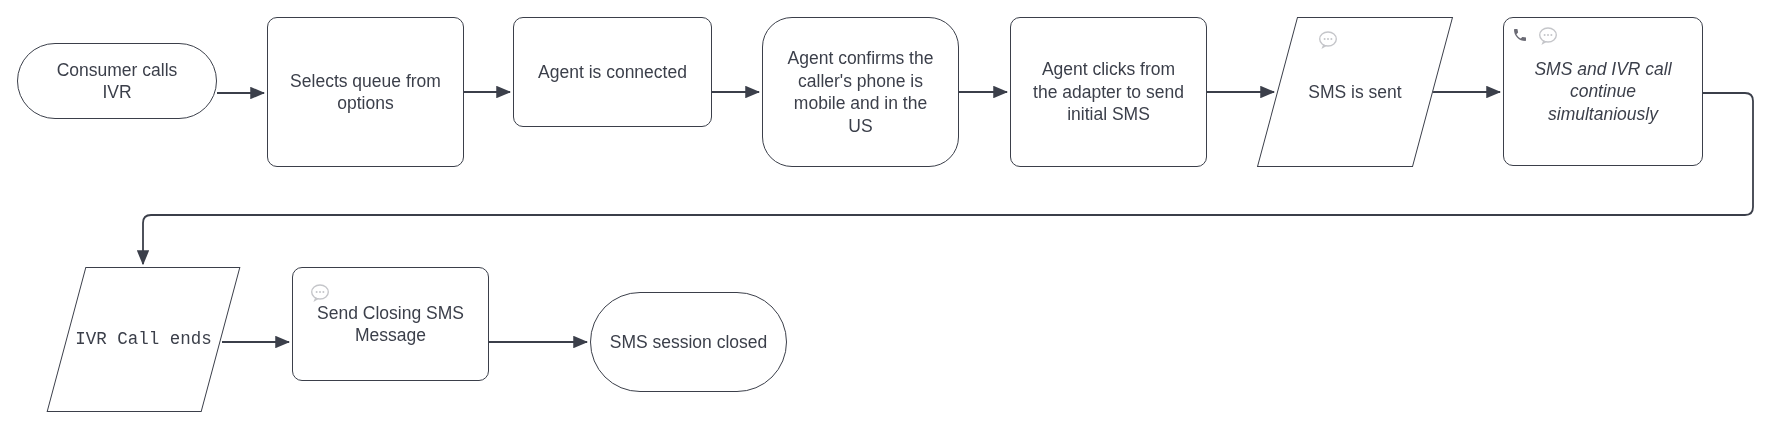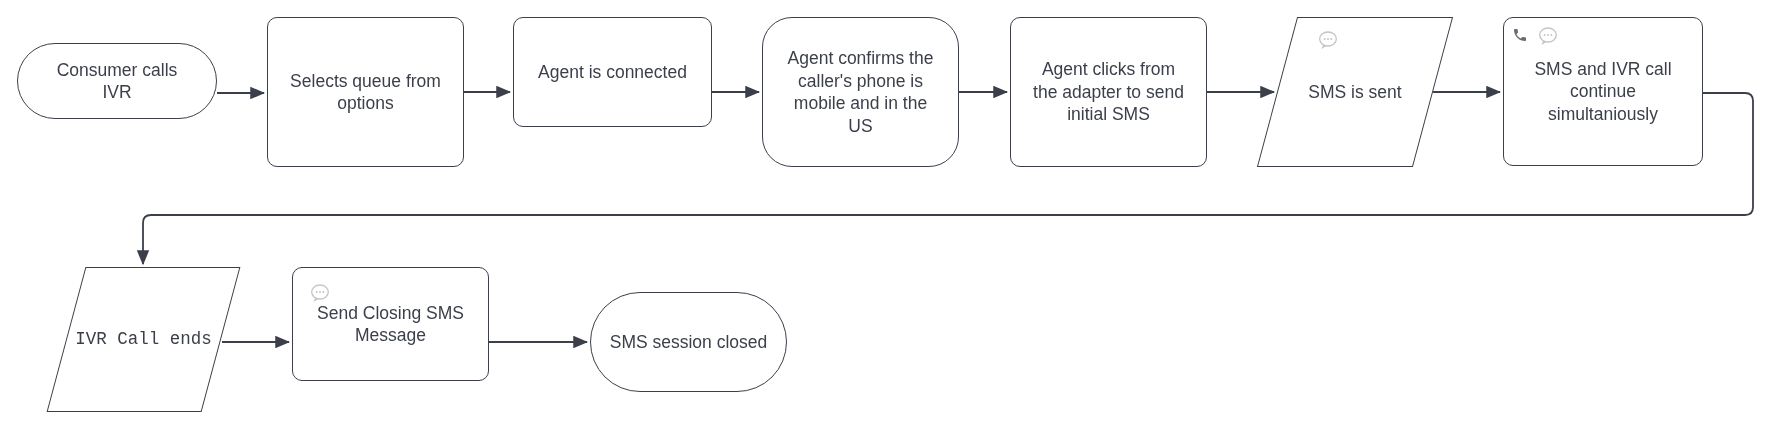--- a/index.html
+++ b/index.html
@@ -30,21 +30,21 @@
   .node-icons{position:absolute; z-index:3; display:flex; gap:9px; align-items:flex-start;}
   .icon-light{color:var(--icon-light);}
   .icon-dark{color:var(--icon-dark);}
   
   .n1{left:17px;  top:43px;  width:200px; height:76px; padding:4px 28px;}
   .n2{left:267px; top:17px;  width:197px; height:150px; padding:8px 8px;}
   .n3{left:513px; top:17px;  width:199px; height:110px; padding:0 8px;}
   .n4{left:762px; top:17px;  width:197px; height:150px; padding:0 8px;border-radius:30px;}
   .n5{left:1010px;top:17px;  width:197px; height:150px; padding:0 8px;}
   .n6{left:1277px;top:17px;  width:156px; height:150px;}
-  .n7{left:1503px;top:17px;  width:200px; height:149px; padding:0 8px;}
+  .n7{left:1503px;top:17px;  width:200px; height:149px; padding:0 8px;font-style:italic;}
   .n8{left:66px;  top:267px; width:155px; height:145px;font-family:Liberation Mono, monospace;}
   .n9{left:292px; top:267px; width:197px; height:114px; padding:0 16px;}
   .n10{left:590px;top:292px; width:197px; height:100px; padding:0 10px;}
   .n6 .node-icons{left:40px; top:13px;}
   .n7 .node-icons{left:8px;  top:8px;}
   .n9 .node-icons{left:16px; top:15px;}
 </style>
 </head>
 <body>
 

